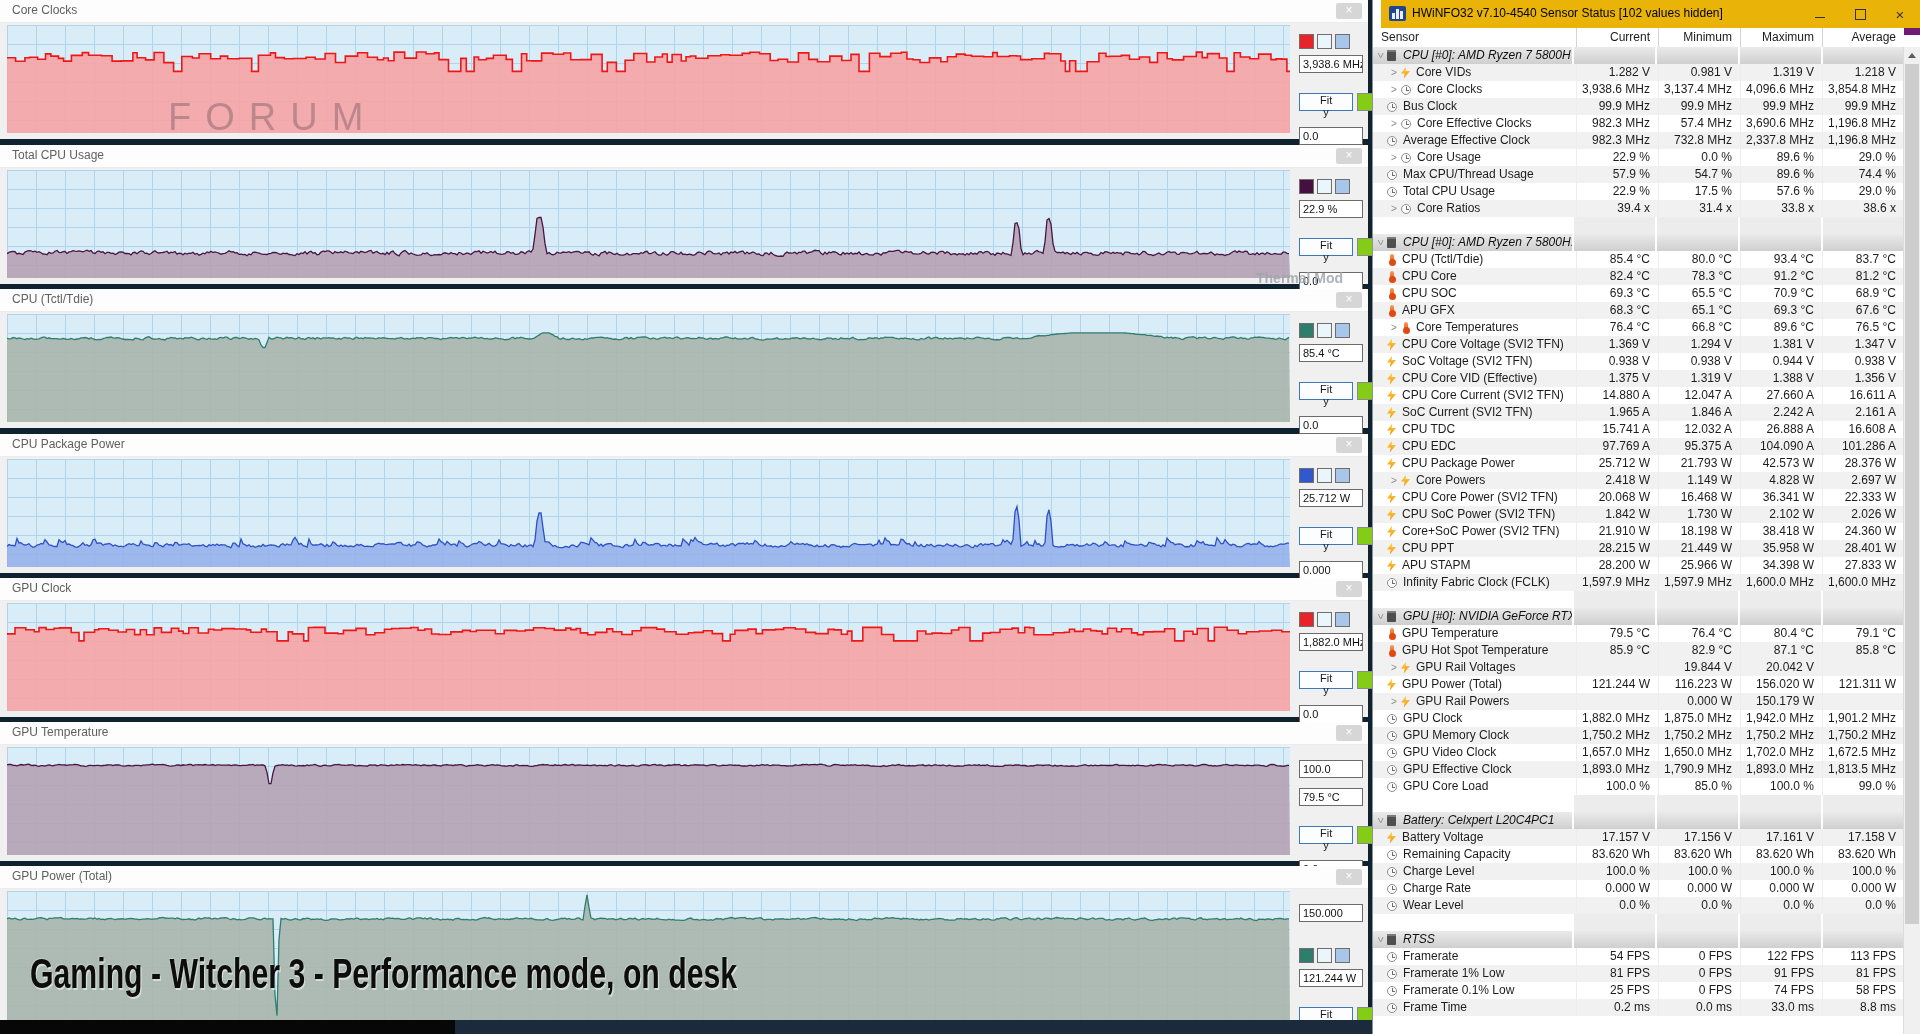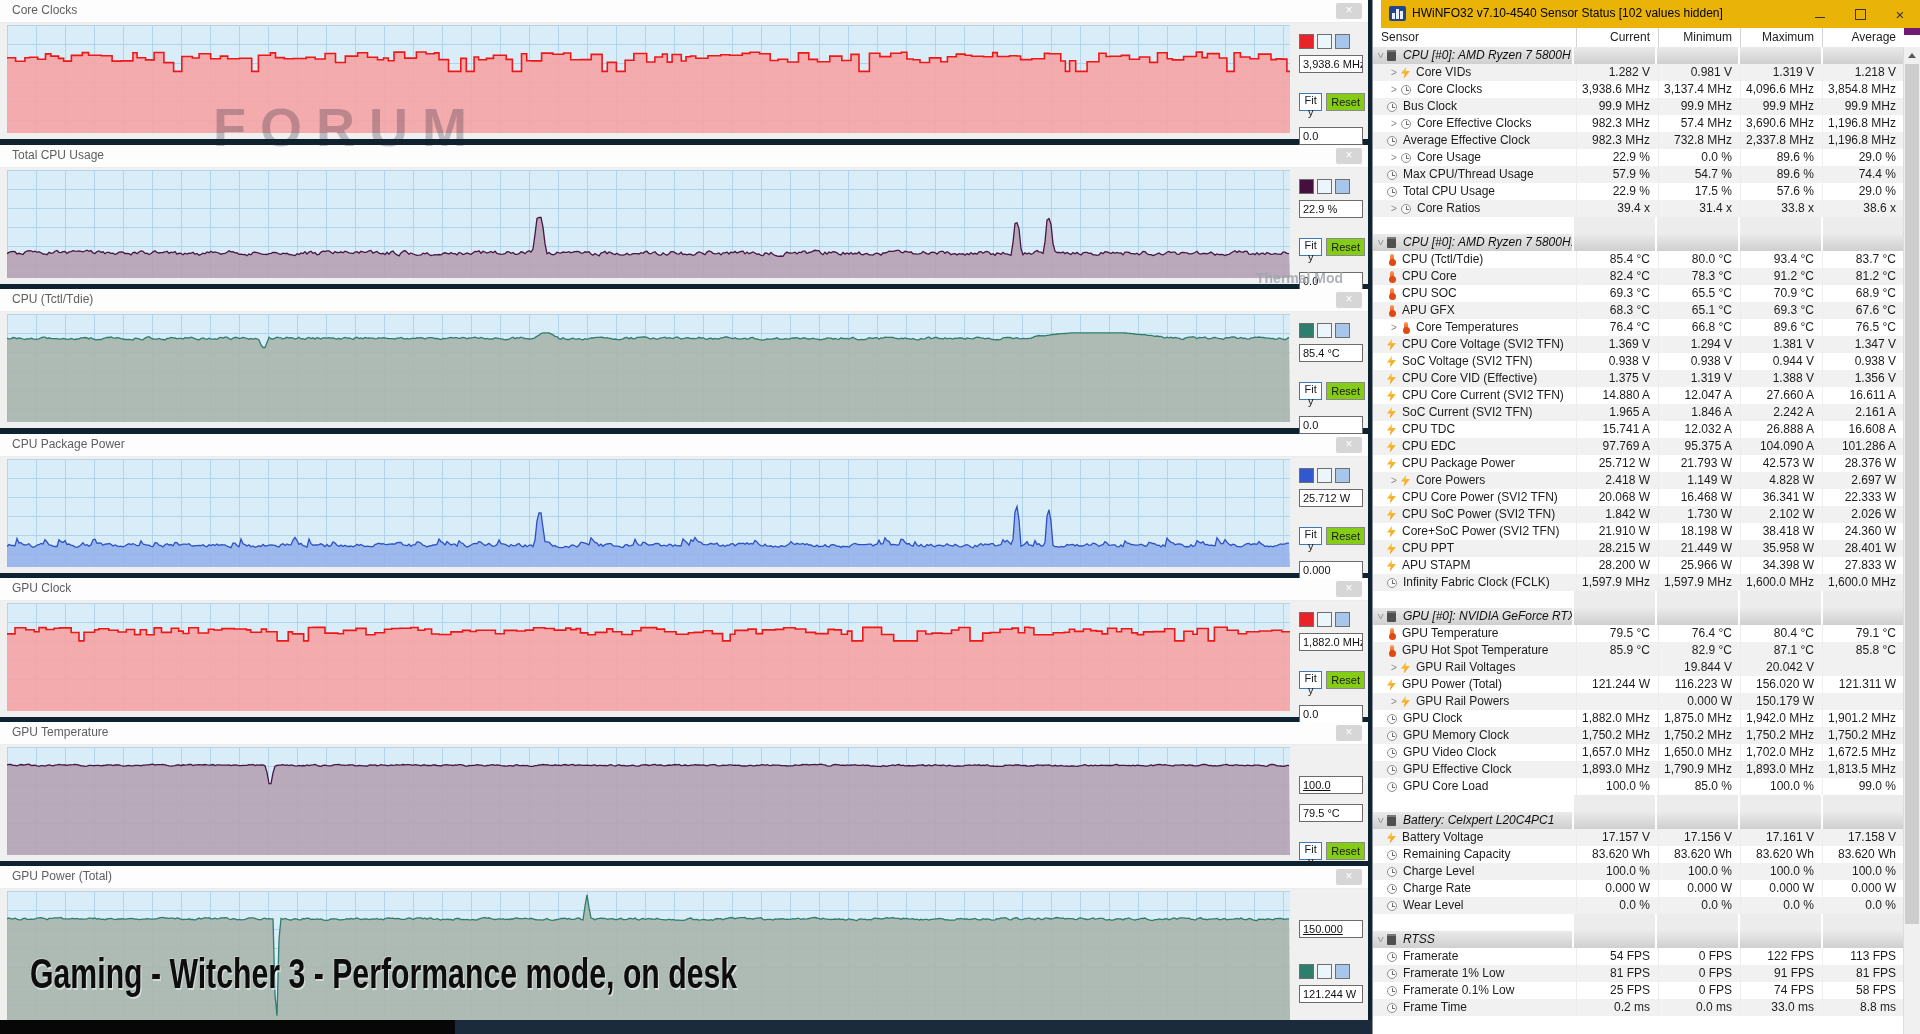--- a/index.html
+++ b/index.html
@@ -1,42 +1,42 @@
 <!DOCTYPE html>
 <html><head>
 <meta charset="utf-8">
 <style>
   html,body{margin:0;padding:0;width:1920px;height:1034px;overflow:hidden;
     background:#0c1e2a;font-family:"Liberation Sans",sans-serif;}
   #stage{position:absolute;left:0;top:0;width:1920px;height:1034px;}
 
   
   #left{position:absolute;left:0;top:0;width:1372px;height:1034px;background:#0e2230;}
-  #fw{position:absolute;left:168px;top:96px;font-size:54px;font-weight:bold;
-      letter-spacing:14px;color:rgba(28,30,52,0.26);z-index:30;margin-left:45px;}
+  #fw{position:absolute;left:168px;top:96px;font-size:38px;font-weight:normal;
+      letter-spacing:14px;color:rgba(28,30,52,0.26);z-index:30;}
   #tw{position:absolute;left:1256px;top:270px;font-size:14px;font-weight:bold;
       color:rgba(158,164,170,0.85);z-index:40;}
   .panel{position:absolute;left:0;width:1368px;background:#f0f0f0;}
   .ptitle{position:relative;height:22px;background:#fdfdfd;border-bottom:1px solid #ececec;}
   .ptext{position:absolute;left:12px;top:3px;font-size:12px;color:#5f5f5f;}
   .pclose{position:absolute;right:6px;top:3px;width:26px;height:16px;background:#d6d6d6;
       color:#ffffff;font-size:12px;line-height:15px;text-align:center;border-radius:2px;}
   .pbody{position:absolute;left:0;top:22px;right:0;bottom:0;}
   .pgraph{position:absolute;left:7px;top:3px;display:block;}
   .pctl{position:absolute;right:3px;top:4px;width:66px;}
   .vbox{width:56px;height:14px;line-height:14px;border:1px solid #6b6b6b;background:#ffffff;
       font-size:11px;color:#111;padding:1px 3px;white-space:nowrap;overflow:hidden;}
   .plegend{display:flex;gap:3px;margin-top:8px;}
   .sw{width:13px;height:13px;border:1px solid #6e6e6e;display:inline-block;}
   .cur{margin-top:6px;}
-  .max{margin-top:28px;text-decoration:underline;}
+  .max{margin-top:12px;}
   .max + .cur{margin-top:10px;}
   .max + .plegend{margin-top:26px;}
   .pbtns{margin-top:20px;display:flex;}
-  .pbtn{font-family:"Liberation Sans",sans-serif;font-size:11px;height:18px;padding:0 4px;color:#1a1a1a;}
+  .pbtn{font-family:"Liberation Sans",sans-serif;font-size:11px;height:18px;padding:0 20px;color:#1a1a1a;}
   .pbtn.fit{border:1px solid #3c79b8;background:#fbfdfe;}
   .pbtn.reset{border:1px solid #8a8a8a;background:#84cc16;margin-left:4px;}
   .min{margin-top:16px;}
   #bstrip{position:absolute;left:0;top:1020px;width:1372px;height:14px;z-index:20;}
   #bstrip .b1{position:absolute;left:0;top:0;width:455px;height:14px;background:#070707;}
   #bstrip .b2{position:absolute;left:455px;top:0;right:0;height:14px;background:#1b2b3b;}
   #caption{position:absolute;left:30px;top:950px;z-index:50;font-size:42px;font-weight:bold;
       color:#0d0d0d;transform:scaleX(0.72);transform-origin:left center;white-space:nowrap;
       text-shadow:1.5px 1.5px 0 rgba(245,245,245,0.55), -1px -1px 0 rgba(245,245,245,0.3);}
 

